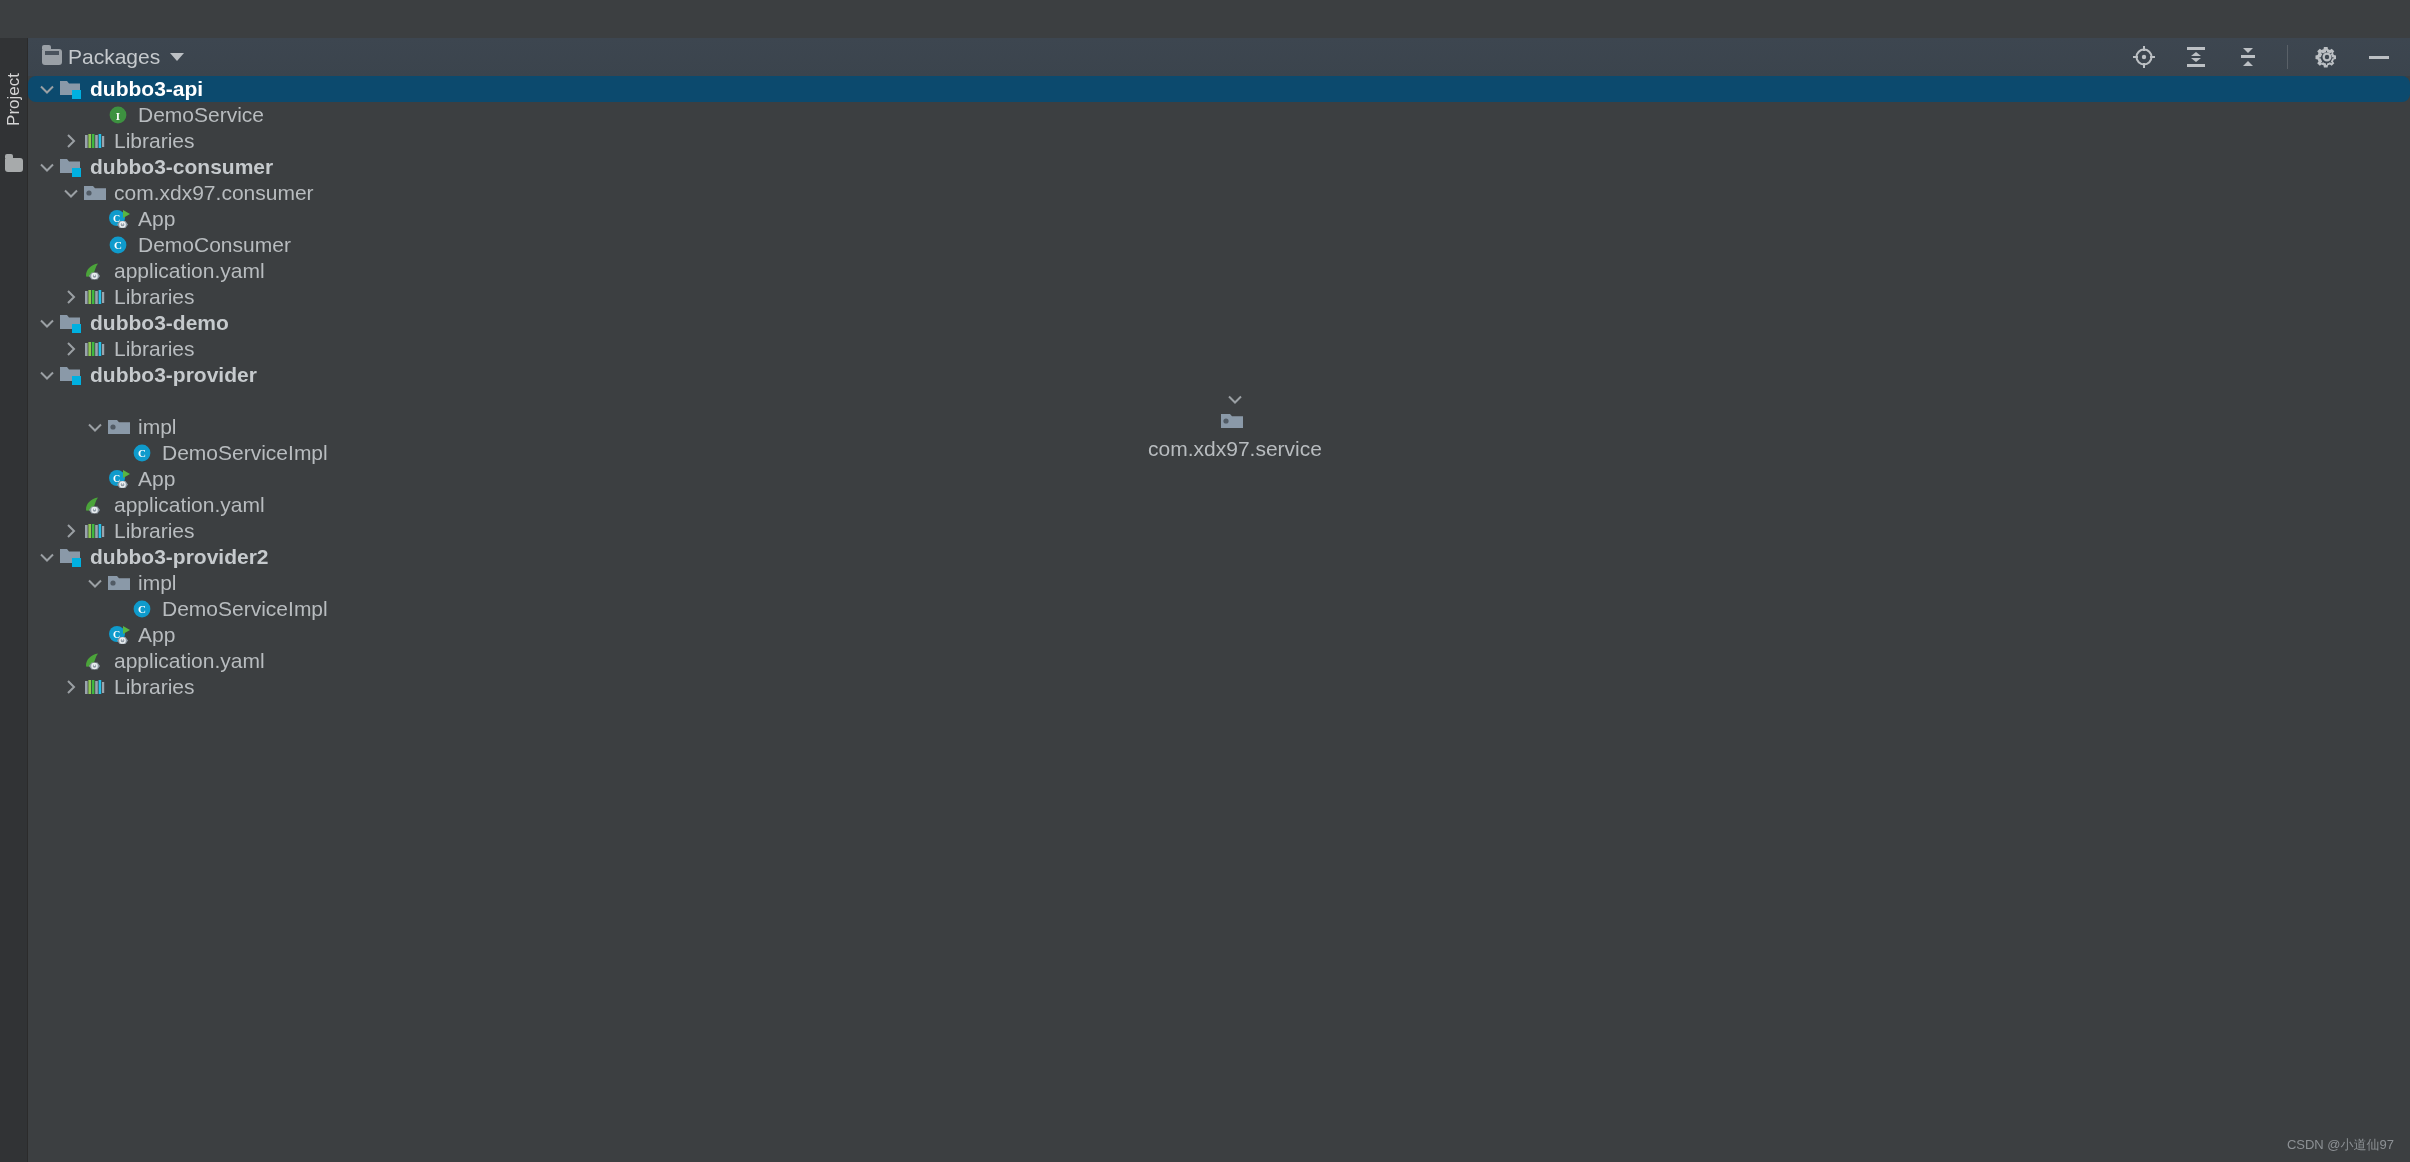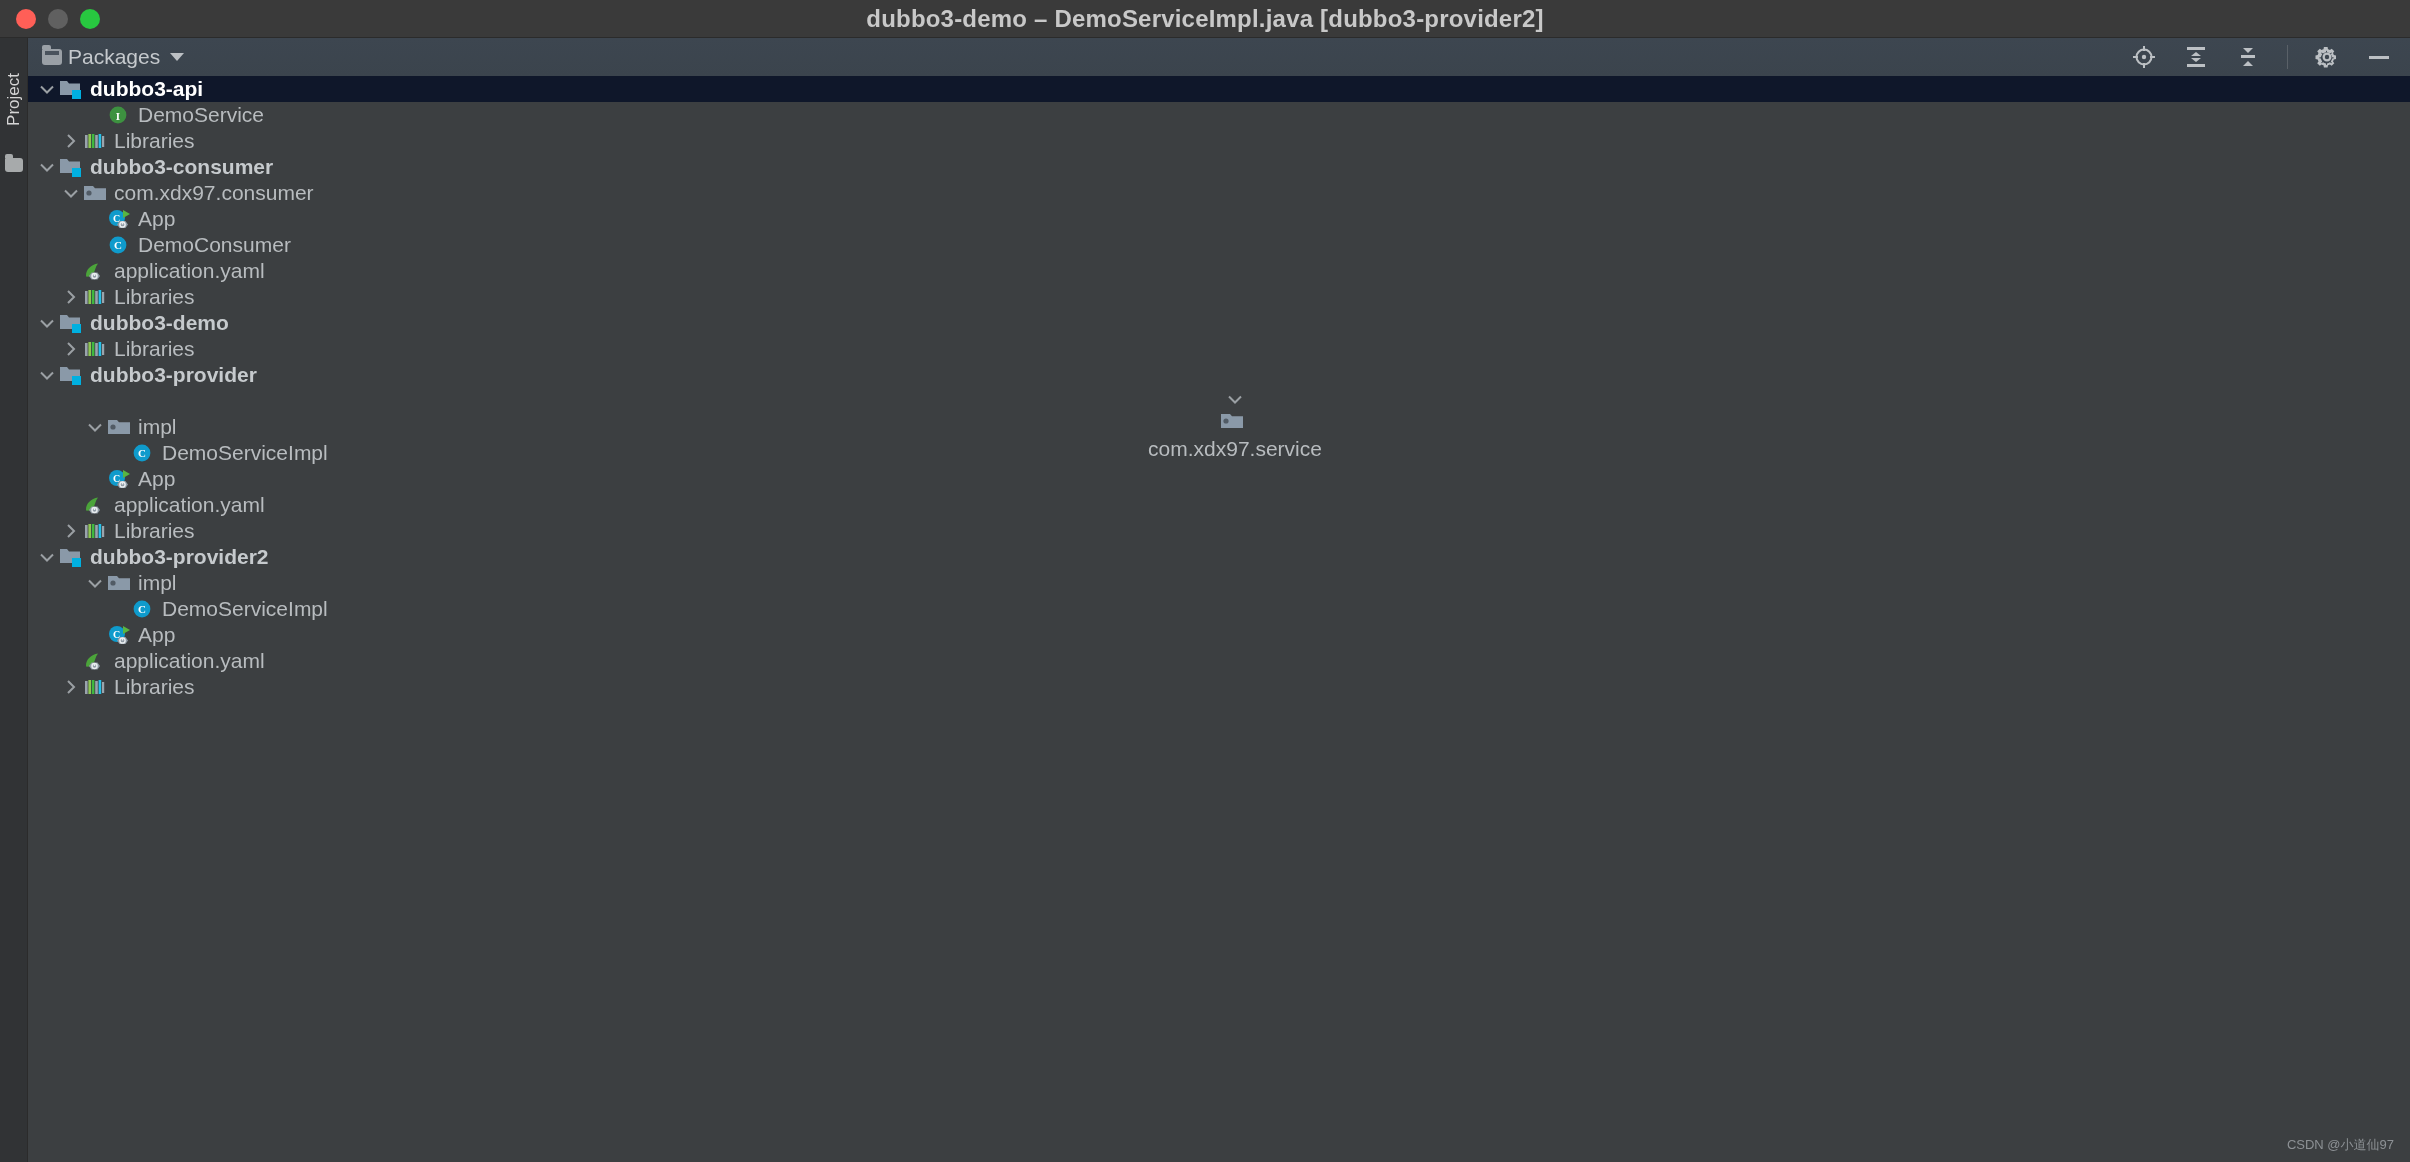--- a/index.html
+++ b/index.html
@@ -122,21 +122,21 @@
     overflow: hidden;
   }
   .row {
     position: relative;
     height: 26px;
     display: flex; align-items: center;
     white-space: nowrap;
     font-size: 21px;
     color: #b8bcbf;
   }
-  .row.selected { background: #0f172a; }
+  .row.selected { background: #0c4a6e; border-radius: 8px; }
   .row.selected .label { color: #ffffff; }
   .label { line-height: 26px; }
   .label.bold { font-weight: bold; color: #c6cacd; }
   .row.selected .label.bold { color: #ffffff; }
 
   .twisty {
     width: 22px; height: 22px;
     position: relative; flex: 0 0 22px;
   }
   .twisty svg { position: absolute; left: 0; top: 0; }
@@ -152,28 +152,20 @@
   .watermark {
     position: absolute; right: 16px; bottom: 8px;
     font-size: 13px; color: #8d9195;
   }
 </style>
 </head>
 <body>
 
 <div id="app">
 
-  <div class="titlebar">
-    <div class="traffic">
-      <div class="dot close"></div>
-      <div class="dot min"></div>
-      <div class="dot max"></div>
-    </div>
-    <div class="title-text">dubbo3-demo – DemoServiceImpl.java [dubbo3-provider2]</div>
-  </div>
 
   <div class="rail">
     <div class="rail-tab">
       <span>Project</span>
     </div>
     <div class="rail-folder"></div>
   </div>
 
   <div class="tw-header">
     <div class="tw-title">

